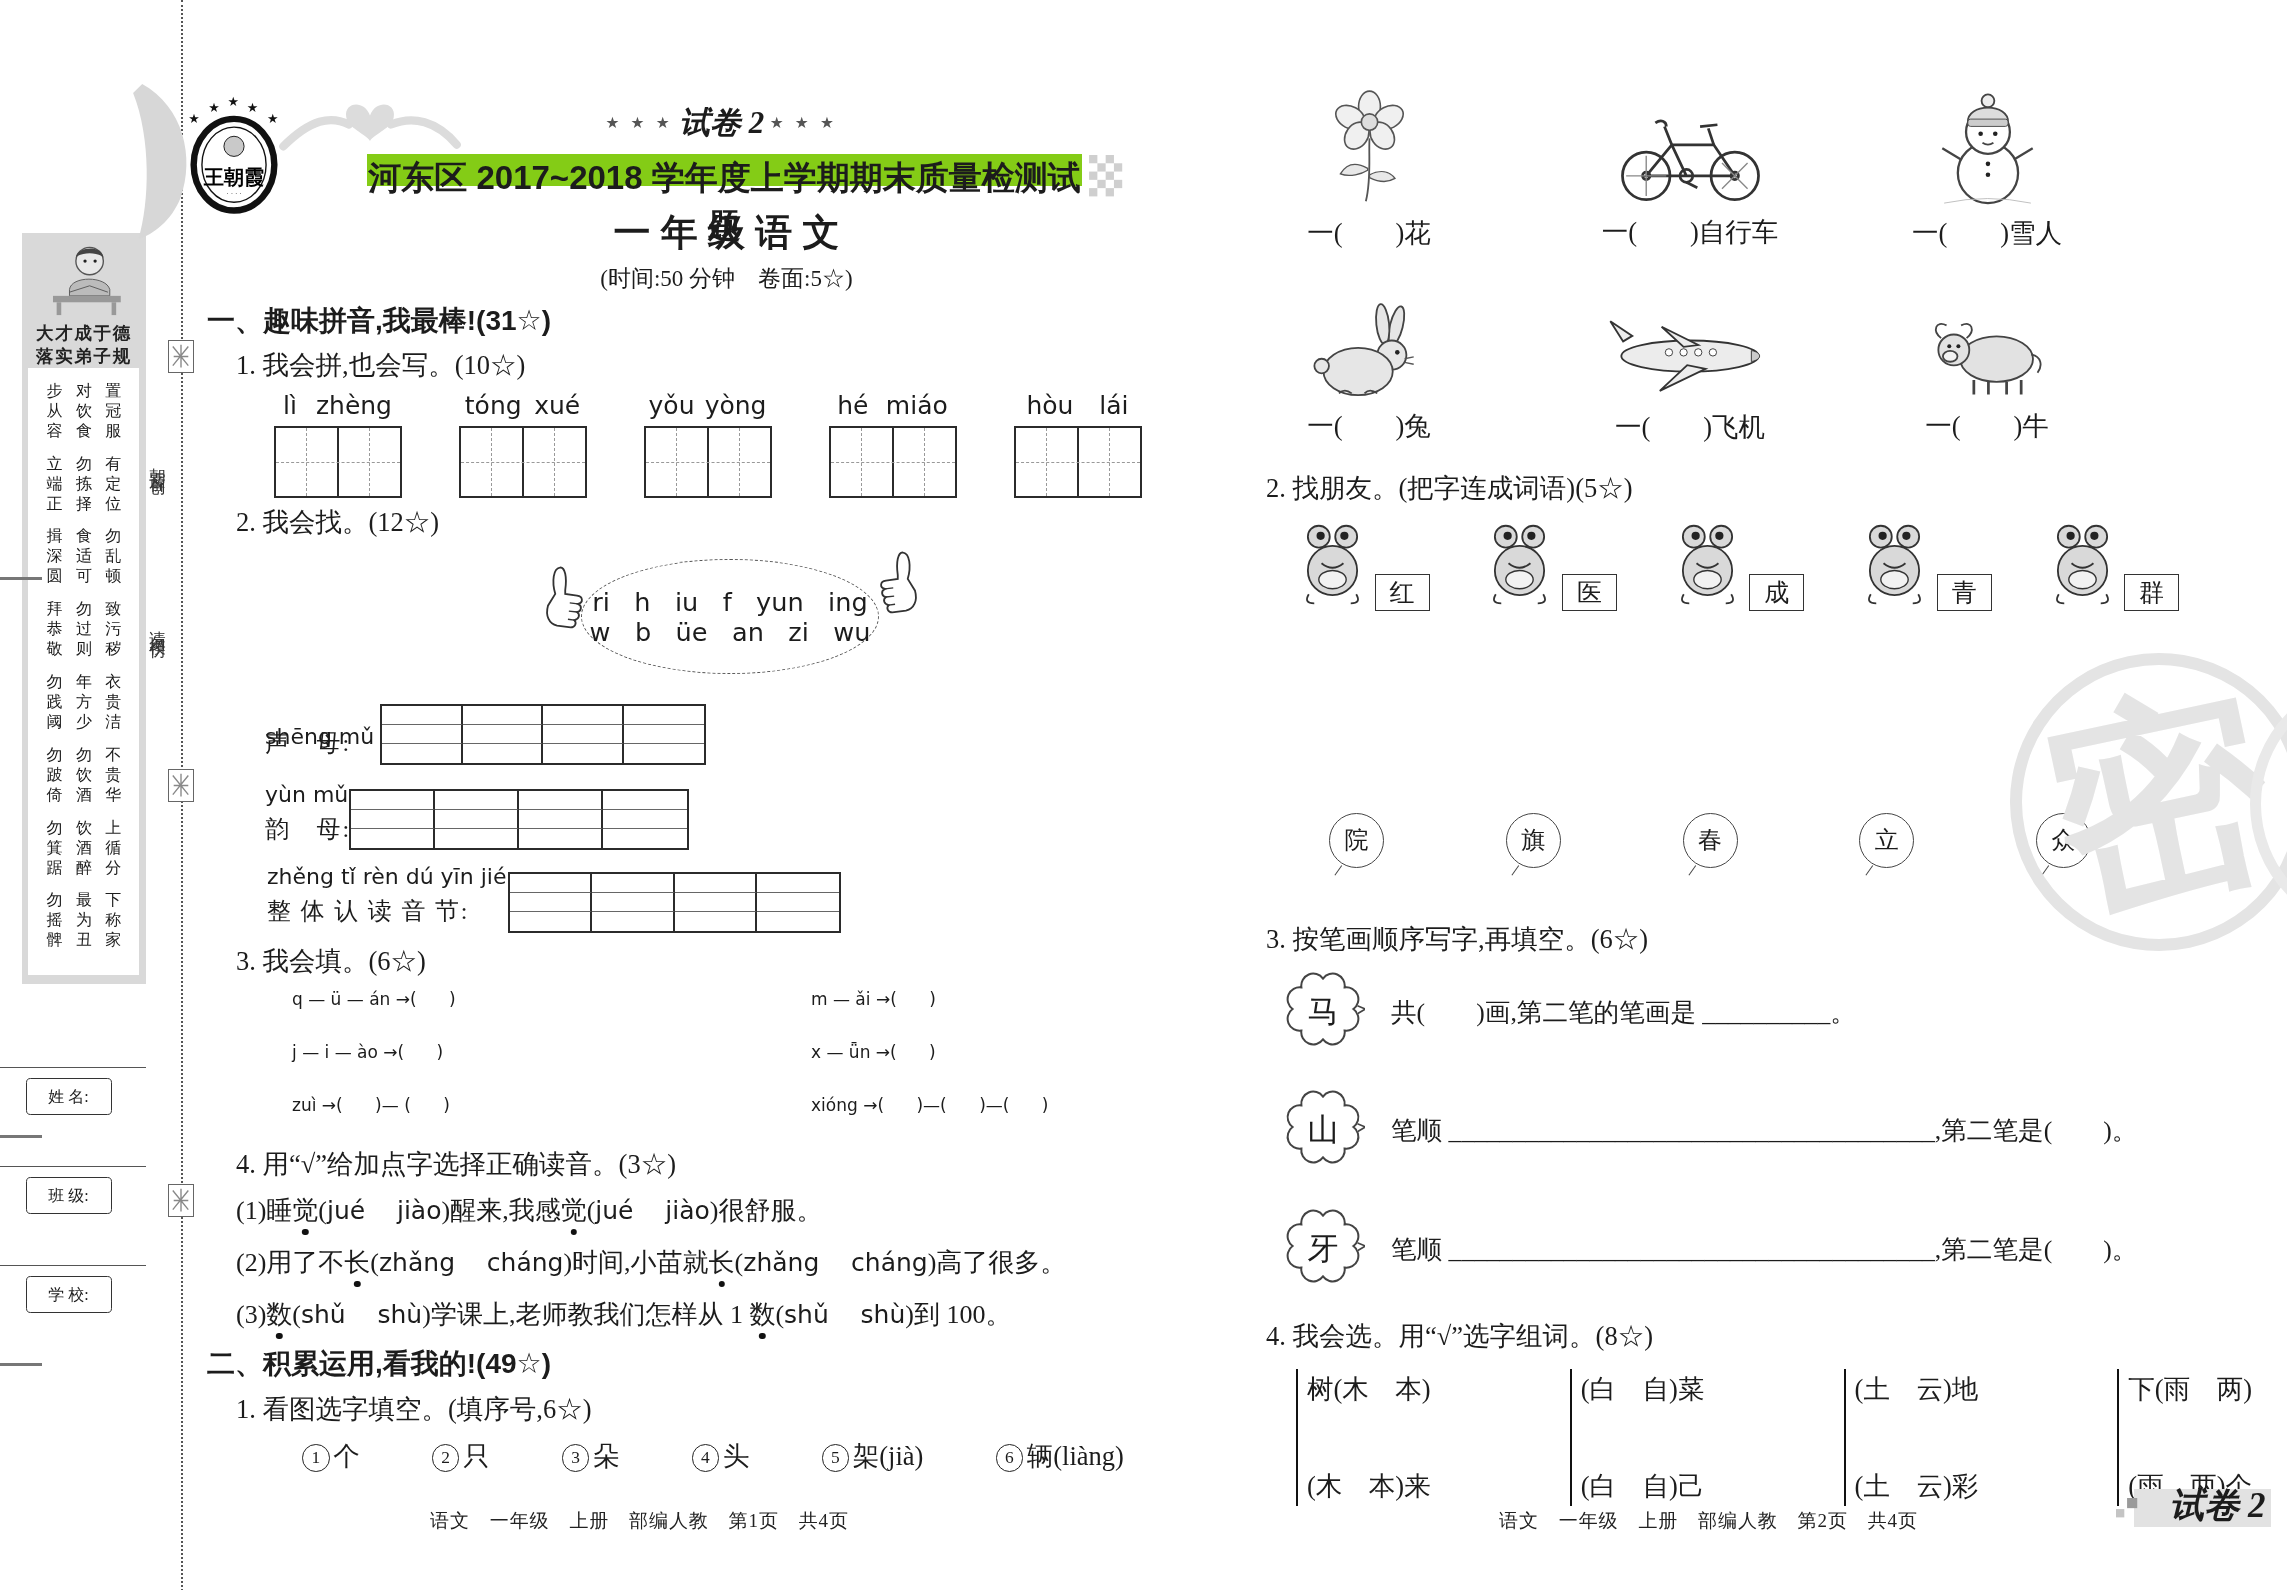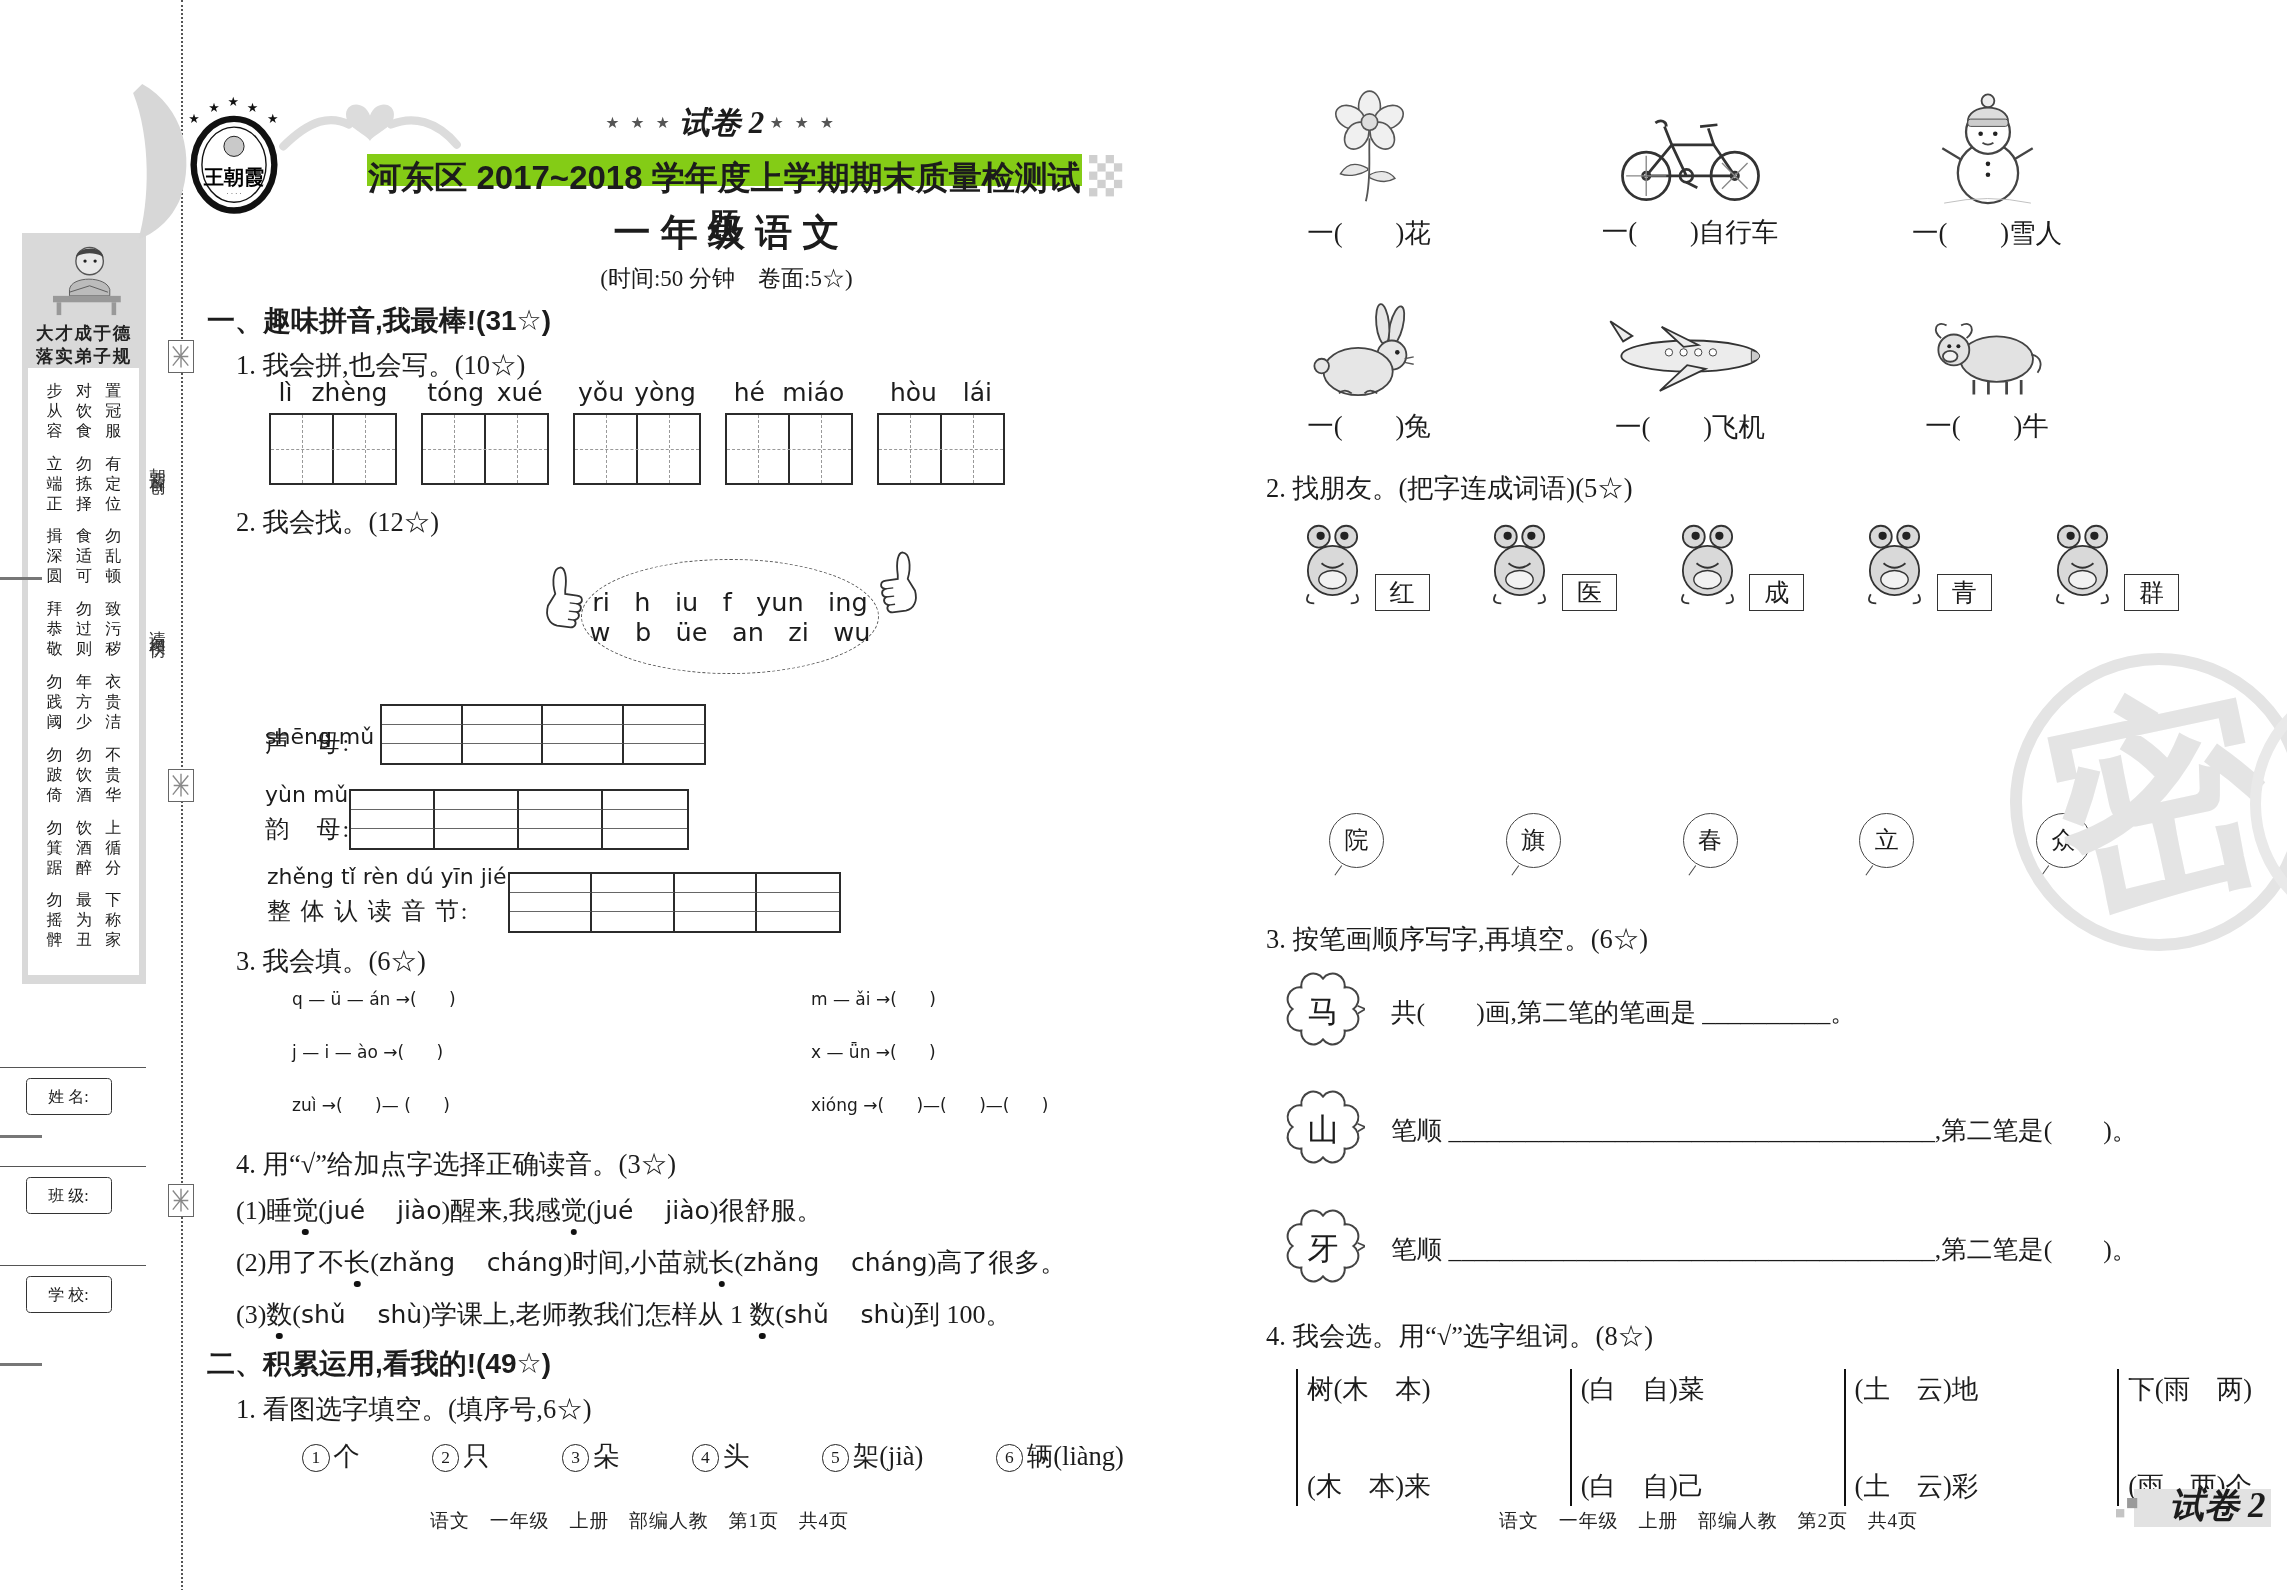--- a/index.html
+++ b/index.html
@@ -32,21 +32,21 @@
   #paper-tag{left:548px;top:102px;width:347px;text-align:center;}
   #paper-tag .stars{font-size:15.5px;color:#555;letter-spacing:3.7px;vertical-align:5.5px;}
   #paper-tag .ttl{font-size:31px;font-weight:bold;font-style:italic;margin:0 5.5px;}
   #subject{left:512px;top:208px;width:429px;font-size:37px;text-align:center;}
   #meta{left:512px;top:263px;width:429px;font-size:23px;text-align:center;}
 
   .sec-h{font-size:28px;}
   .q-label{font-size:26.5px;}
 
   
-  #words-row{left:269px;top:378px;width:877px;display:flex;gap:24px;}
+  #words-row{left:269px;top:391px;width:877px;display:flex;gap:57px;justify-content:center;}
   .word-unit{width:128px;}
   .word-py{height:35px;display:flex;justify-content:space-around;font-size:25px;}
   .tian{display:flex;border:2.7px solid #2b2b2b;position:relative;height:68px;background:#fff;}
   .tian-cell{flex:1;position:relative;border-right:2.3px solid #2b2b2b;}
   .tian-cell:last-child{border-right:none;}
   .tian-cell::before{content:"";position:absolute;left:50%;top:0;bottom:0;border-left:1.6px dashed #999;}
   .tian::after{content:"";position:absolute;left:0;right:0;top:50%;border-top:1.6px dashed #999;}
 
   #oval{left:581px;top:559px;width:296px;height:113px;border:1.8px dashed #555;border-radius:50%;
         display:flex;flex-direction:column;justify-content:center;align-items:center;gap:0;font-size:25.6px;}

